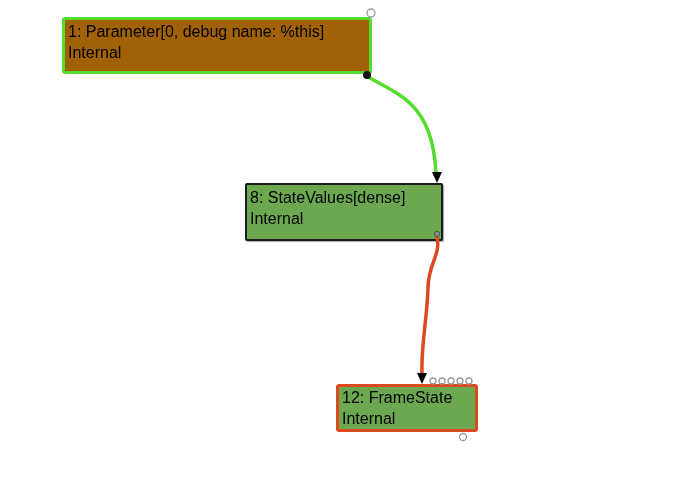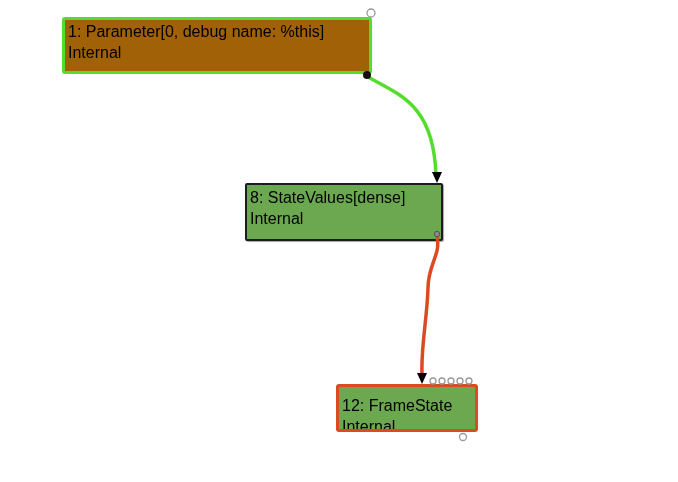--- a/index.html
+++ b/index.html
@@ -47,21 +47,21 @@
     border-radius: 2px;
     box-shadow: 1px 1px 1px rgba(0,0,0,0.35);
   }
   #node-framestate {
     left: 336px;
     top: 384px;
     width: 142px;
     height: 48px;
     border: 3px solid;
     border-radius: 3px;
-    padding-top: 8px;
+    padding-top: 0;
   }
   svg.edge-layer {
     position: absolute;
     left: 0;
     top: 0;
     width: 678px;
     height: 482px;
     pointer-events: none;
   }
 </style>

